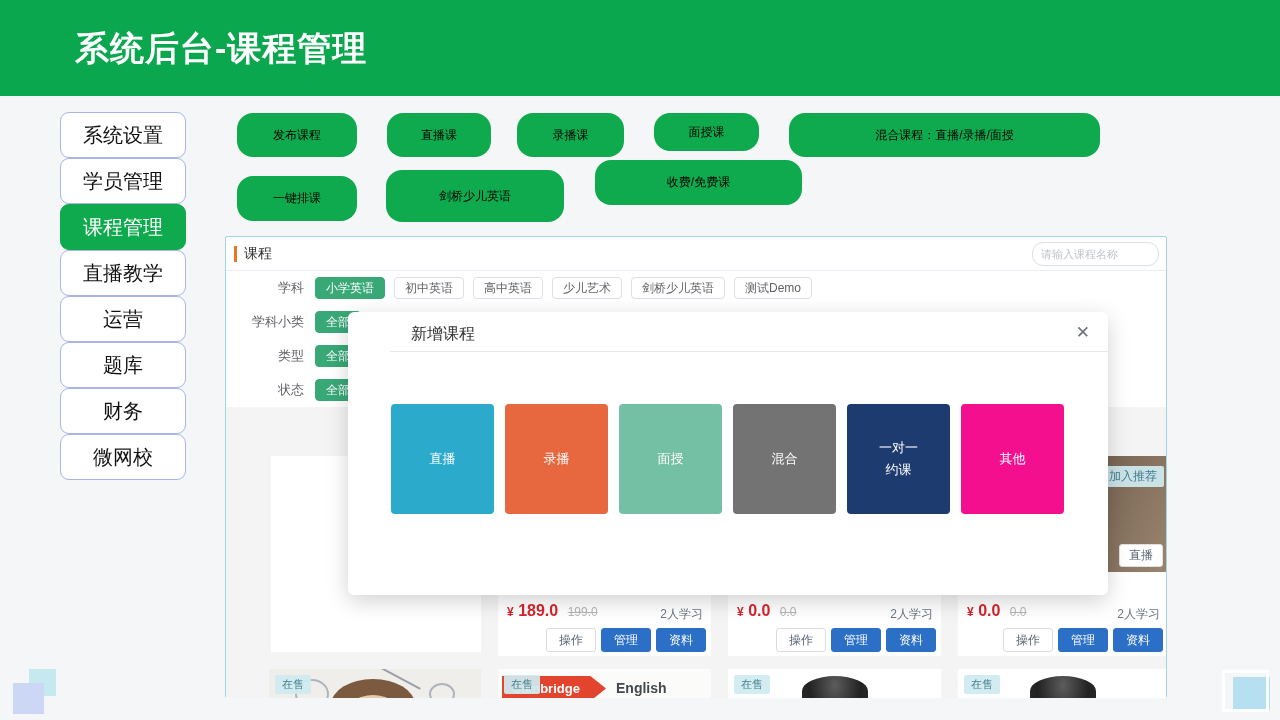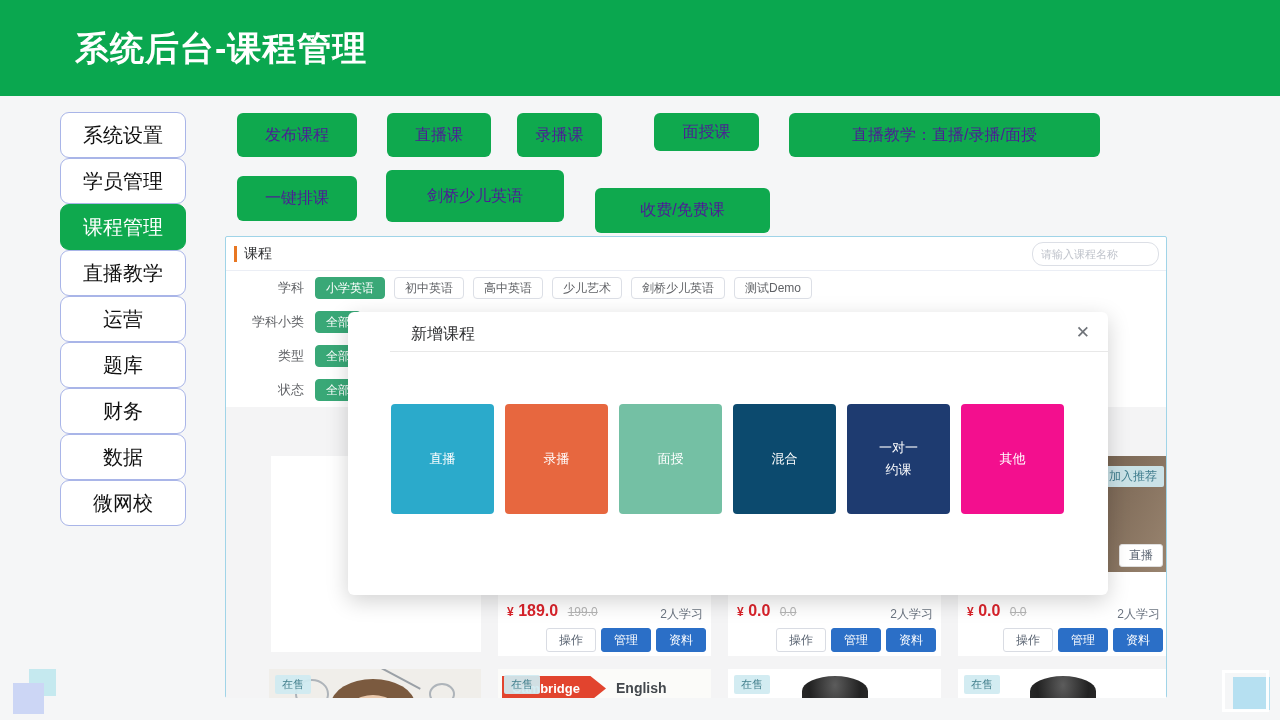--- a/index.html
+++ b/index.html
@@ -9,21 +9,21 @@
   
   .top-bar { position:absolute; left:0; top:0; width:1280px; height:96px; background:#0aa74f; }
   .top-bar h1 { position:absolute; left:75px; top:26px; font-size:34px; font-weight:600; color:#fff; letter-spacing:1px; }
 
   
   .sidebar { position:absolute; left:60px; top:112px; width:126px; display:flex; flex-direction:column; }
   .side-btn { height:46px; background:#fff; border:1px solid #a9b5e8; border-radius:9px; display:flex; align-items:center; justify-content:center; font-size:20px; color:#111; cursor:pointer; }
   .side-btn.active { background:#0fa94e; border-color:#0fa94e; color:#fff; }
 
   
-  .feat { position:absolute; background:#0fa94e; border:none; border-radius:6px; color:#4c1d95; font-size:16px; font-family:inherit; display:flex; align-items:center; justify-content:center; cursor:pointer; }
+  .feat { position:absolute; background:#0fa94e; border:none; border-radius:16px; color:#000000; font-size:12px; font-family:inherit; display:flex; align-items:center; justify-content:center; cursor:pointer; }
 
   
   .panel { position:absolute; left:225px; top:236px; width:942px; height:462px; background:#fff; border:1px solid #a0d4e8; border-radius:2px; }
   .panel-header { position:relative; height:34px; border-bottom:1px solid #ebeef5; }
   .panel-title { position:absolute; left:8px; top:8px; display:flex; align-items:center; font-size:14px; color:#303133; }
   .title-mark { width:3px; height:16px; background:#e87722; margin-right:7px; }
   .search-input { position:absolute; right:7px; top:5px; width:127px; height:24px; border:1px solid #dcdfe6; border-radius:11px; font-size:11px; padding:0 8px; color:#606266; outline:none; font-family:inherit; }
   .search-input::placeholder { color:#c0c4cc; }
 
   
@@ -99,32 +99,31 @@
 </header>
 
 <nav class="sidebar">
   <div class="side-btn">系统设置</div>
   <div class="side-btn">学员管理</div>
   <div class="side-btn active">课程管理</div>
   <div class="side-btn">直播教学</div>
   <div class="side-btn">运营</div>
   <div class="side-btn">题库</div>
   <div class="side-btn">财务</div>
-  <div class="side-btn">数据</div>
   <div class="side-btn">微网校</div>
 </nav>
 
 <button class="feat" style="left:237px;top:113px;width:120px;height:44px;">发布课程</button>
 <button class="feat" style="left:387px;top:113px;width:104px;height:44px;">直播课</button>
-<button class="feat" style="left:517px;top:113px;width:85px;height:44px;text-align:center;">录播课</button>
+<button class="feat" style="left:517px;top:113px;width:107px;height:44px;text-align:center;">录播课</button>
 <button class="feat" style="left:654px;top:113px;width:105px;height:38px;">面授课</button>
-<button class="feat" style="left:789px;top:113px;width:311px;height:44px;">直播教学：直播/录播/面授</button>
+<button class="feat" style="left:789px;top:113px;width:311px;height:44px;">混合课程：直播/录播/面授</button>
 <button class="feat" style="left:237px;top:176px;width:120px;height:45px;">一键排课</button>
 <button class="feat" style="left:386px;top:170px;width:178px;height:52px;">剑桥少儿英语</button>
-<button class="feat" style="left:595px;top:188px;width:175px;height:45px;">收费/免费课</button>
+<button class="feat" style="left:595px;top:160px;width:207px;height:45px;">收费/免费课</button>
 
 <section class="panel">
   <div class="panel-header">
     <div class="panel-title">
       <span class="title-mark"></span>
       <span>课程</span>
     </div>
     <input class="search-input" type="text" placeholder="请输入课程名称" style="">
   </div>
 
@@ -258,21 +257,21 @@
   <div class="type-cards">
     <div class="type-card" style="background: rgb(43, 170, 203);">
         <span>直播</span>
       </div>
     <div class="type-card" style="background: rgb(231, 103, 63);">
         <span>录播</span>
       </div>
     <div class="type-card" style="background: rgb(116, 192, 164);">
         <span>面授</span>
       </div>
-    <div class="type-card" style="background: #0c4a6e;">
+    <div class="type-card" style="background: #737373;">
         <span>混合</span>
       </div>
     <div class="type-card narrow" style="background: rgb(30, 59, 112);">
         <span>一对一约课</span>
       </div>
     <div class="type-card" style="background: rgb(243, 15, 142);">
         <span>其他</span>
       </div>
   </div>
 </div>

